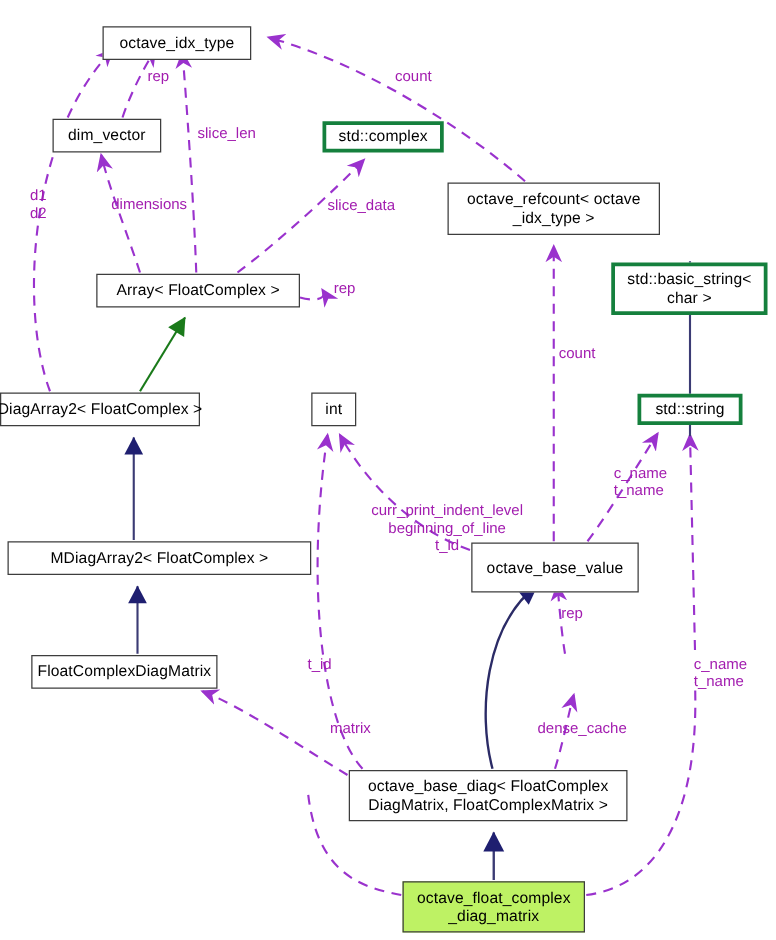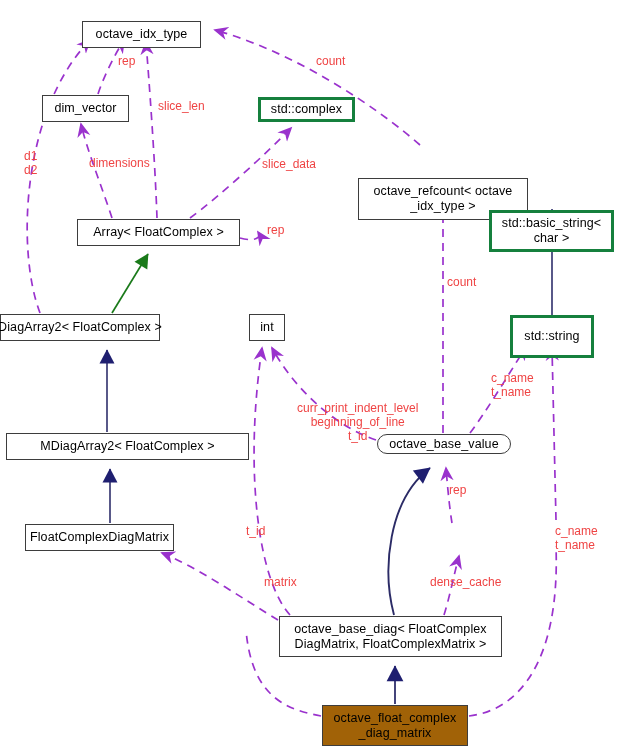--- a/index.html
+++ b/index.html
@@ -33,24 +33,24 @@
     border: 1px solid #404040;
     color: #000000;
     font-size: 12.5px;
     line-height: 15px;
     letter-spacing: 0.1px;
     white-space: pre;
     z-index: 5;
   }
   .node.thick { border: 1.4px solid #3d3d3d; }
   .node.light { border: 3px solid #15803d; }
-  .node.highlight { background: #a16207; border: 1.4px solid #3d3d3d; }
+  .node.highlight { background: #bef264; border: 1.4px solid #3d3d3d; }
   .edge-label {
     position: absolute;
-    color: #ef4444;
+    color: #a21caf;
     font-size: 12px;
     line-height: 14px;
     white-space: pre;
     text-align: center;
     z-index: 6;
   }
   .edge-label.left { text-align: left; }
 </style>
 </head>
 <body>
@@ -115,37 +115,37 @@
 
     <path d="M 395,704 L 395,666" fill="none" stroke="#3b3b74" stroke-width="1.9" marker-end="url(#arrowPubClosed)"></path>
   </svg>
 
   <div class="node thick" style="left:82px; top:5px; width:119px; height:27px;margin-top:16px;">octave_idx_type</div>
 
   <div class="node thick" style="left:42px; top:95px; width:87px; height:27px;">dim_vector</div>
 
   <div class="node light" style="left:258px; top:97px; width:97px; height:25px;">std::complex</div>
 
-  <div class="node thick" style="left:358px; top:146px; width:170px; height:42px;margin-top:32px;">octave_refcount&lt; octave
+  <div class="node thick" style="left:358px; top:146px; width:170px; height:42px;">octave_refcount&lt; octave
 _idx_type &gt;</div>
 
   <div class="node light" style="left:489px; top:210px; width:125px; height:42px;">std::basic_string&lt;
 char &gt;</div>
 
   <div class="node thick" style="left:77px; top:219px; width:163px; height:27px;">Array&lt; FloatComplex &gt;</div>
 
   <div class="node thick" style="left:0; top:314px; width:160px; height:27px;">DiagArray2&lt; FloatComplex &gt;</div>
 
   <div class="node thick" style="left:249px; top:314px; width:36px; height:27px;">int</div>
 
-  <div class="node light" style="left:510px; top:315px; width:84px; height:43px;">std::string</div>
+  <div class="node light" style="left:510px; top:315px; width:84px; height:25px;">std::string</div>
 
   <div class="node thick" style="left:6px; top:433px; width:243px; height:27px;">MDiagArray2&lt; FloatComplex &gt;</div>
 
-  <div class="node thick" style="left:377px; top:434px; width:134px; height:20px;border-radius:11px;">octave_base_value</div>
+  <div class="node thick" style="left:377px; top:434px; width:134px; height:40px;">octave_base_value</div>
 
   <div class="node thick" style="left:25px; top:524px; width:149px; height:27px;">FloatComplexDiagMatrix</div>
 
 
   <div class="node thick" style="left:279px; top:616px; width:223px; height:41px;">octave_base_diag&lt; FloatComplex
 DiagMatrix, FloatComplexMatrix &gt;</div>
 
   <div class="node highlight" style="left:322px; top:705px; width:146px; height:41px;">octave_float_complex
 _diag_matrix</div>
 

